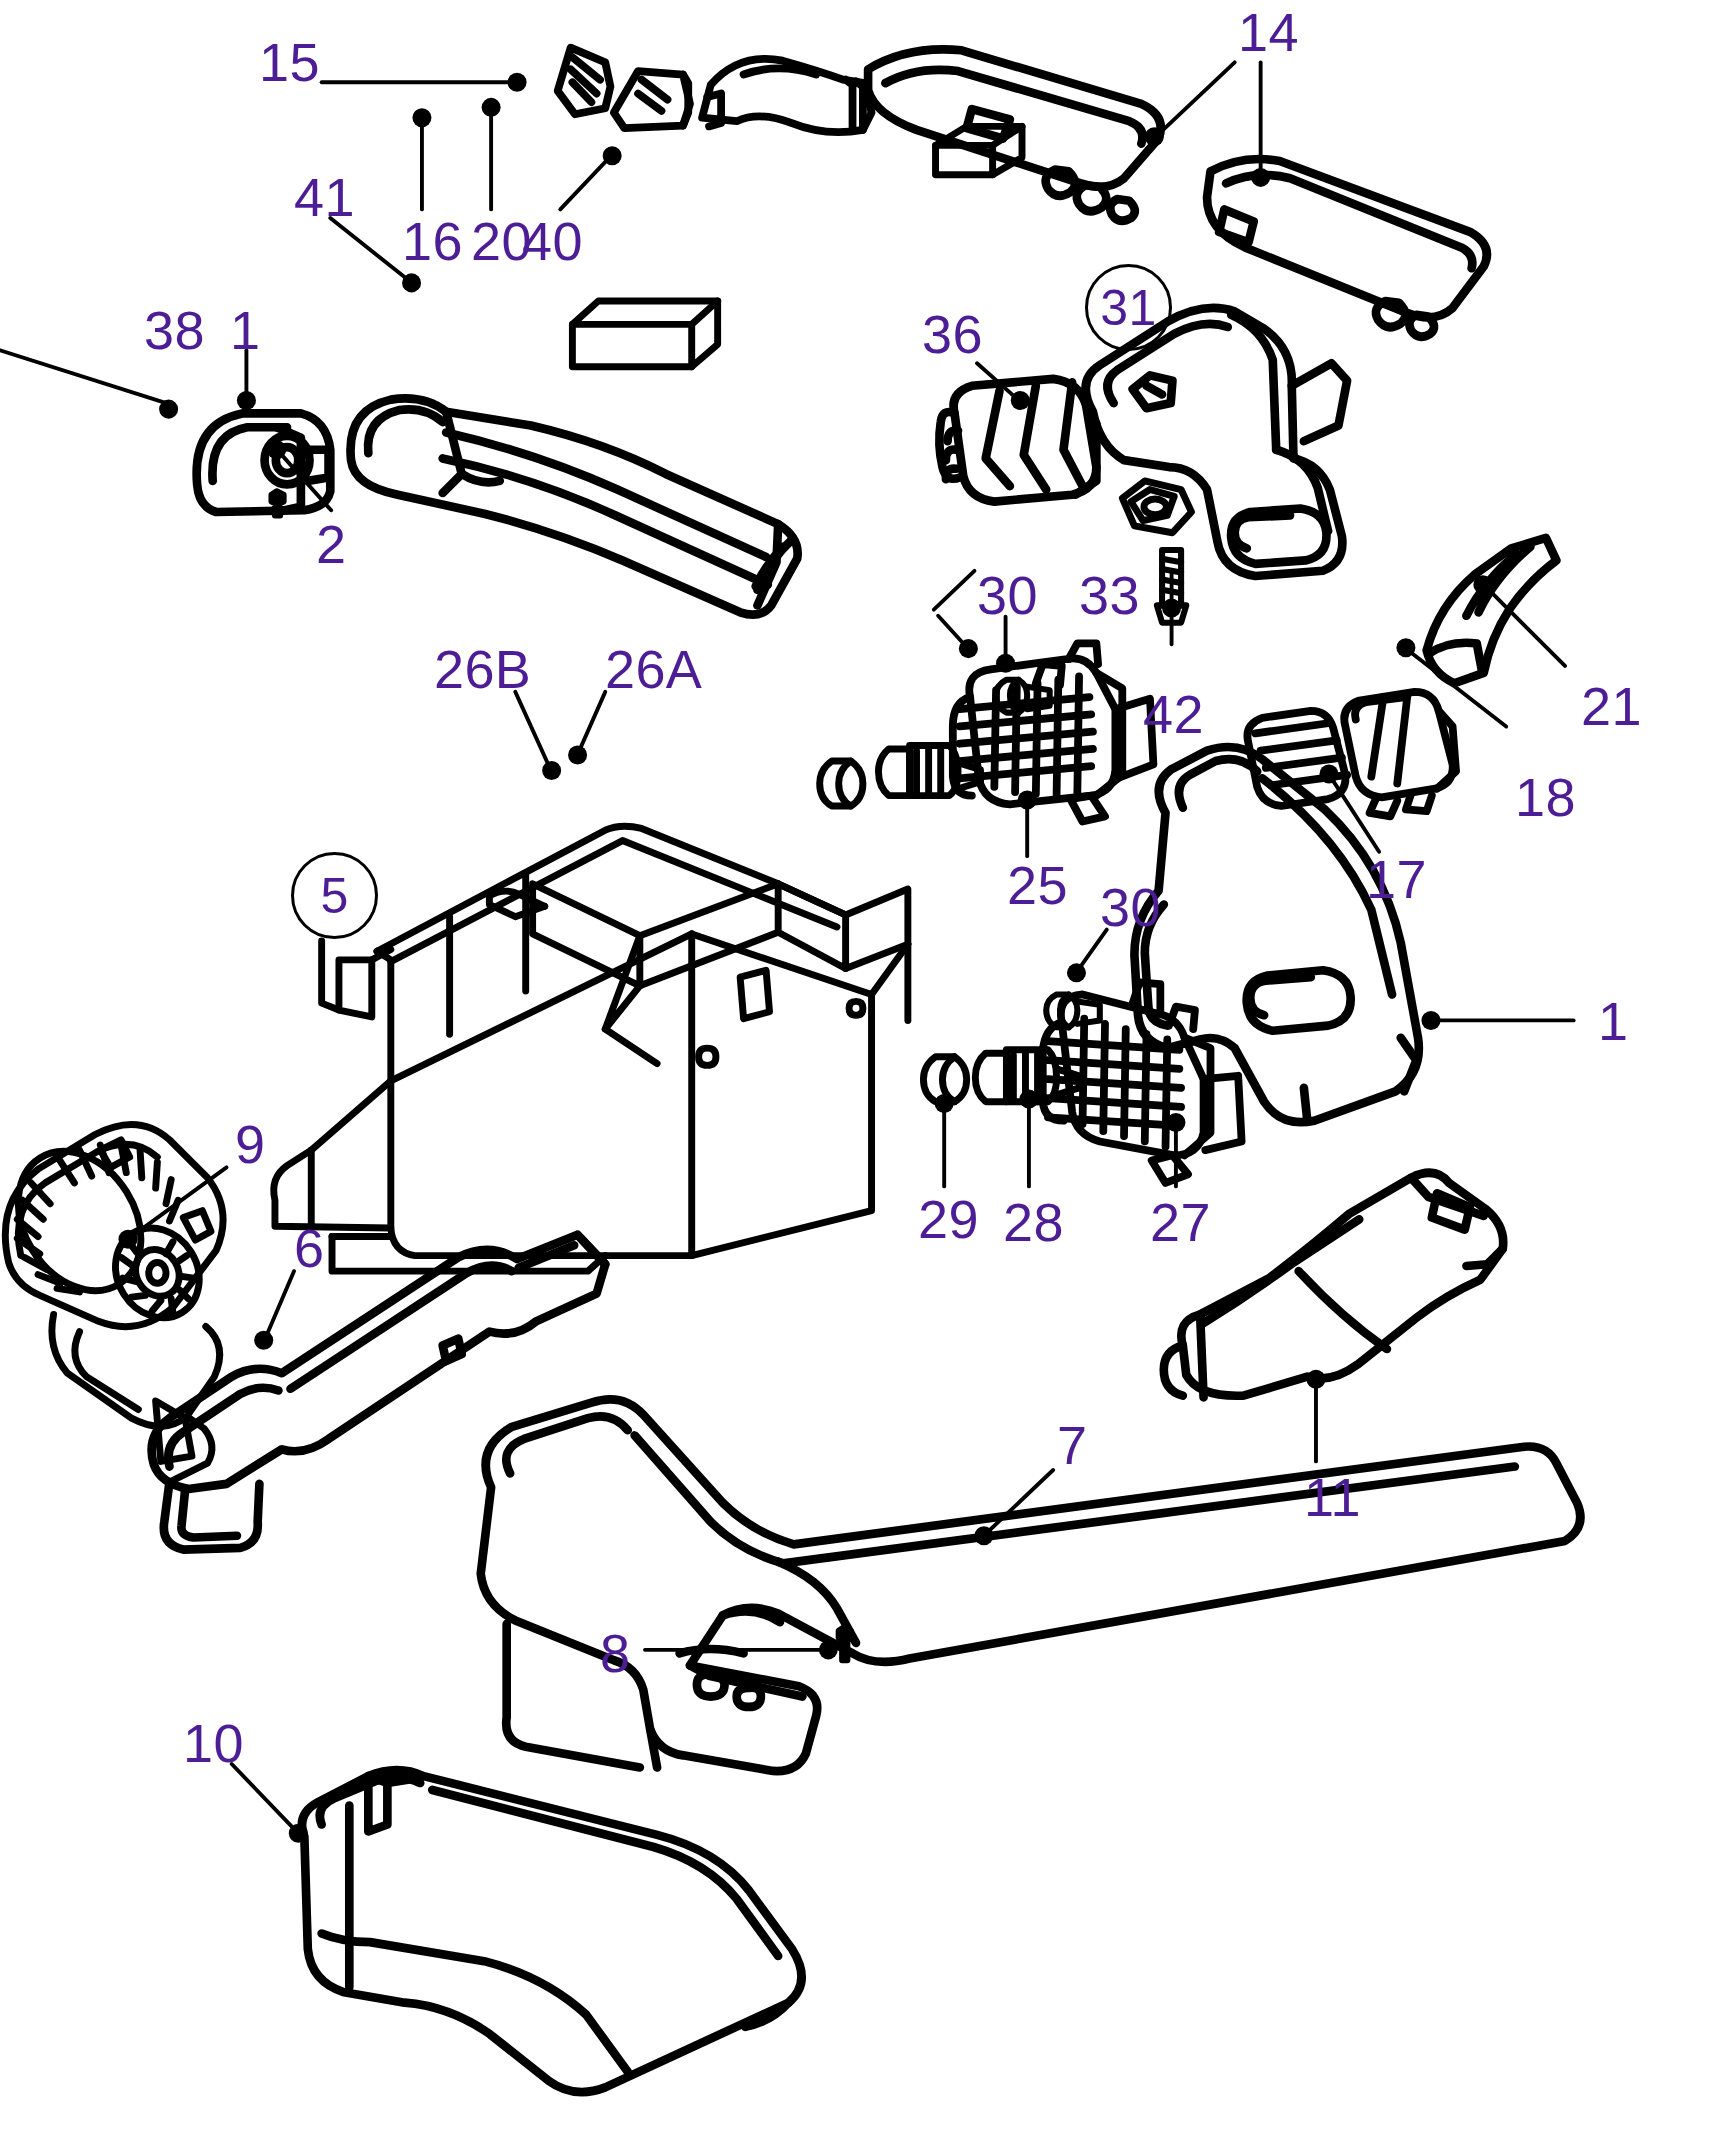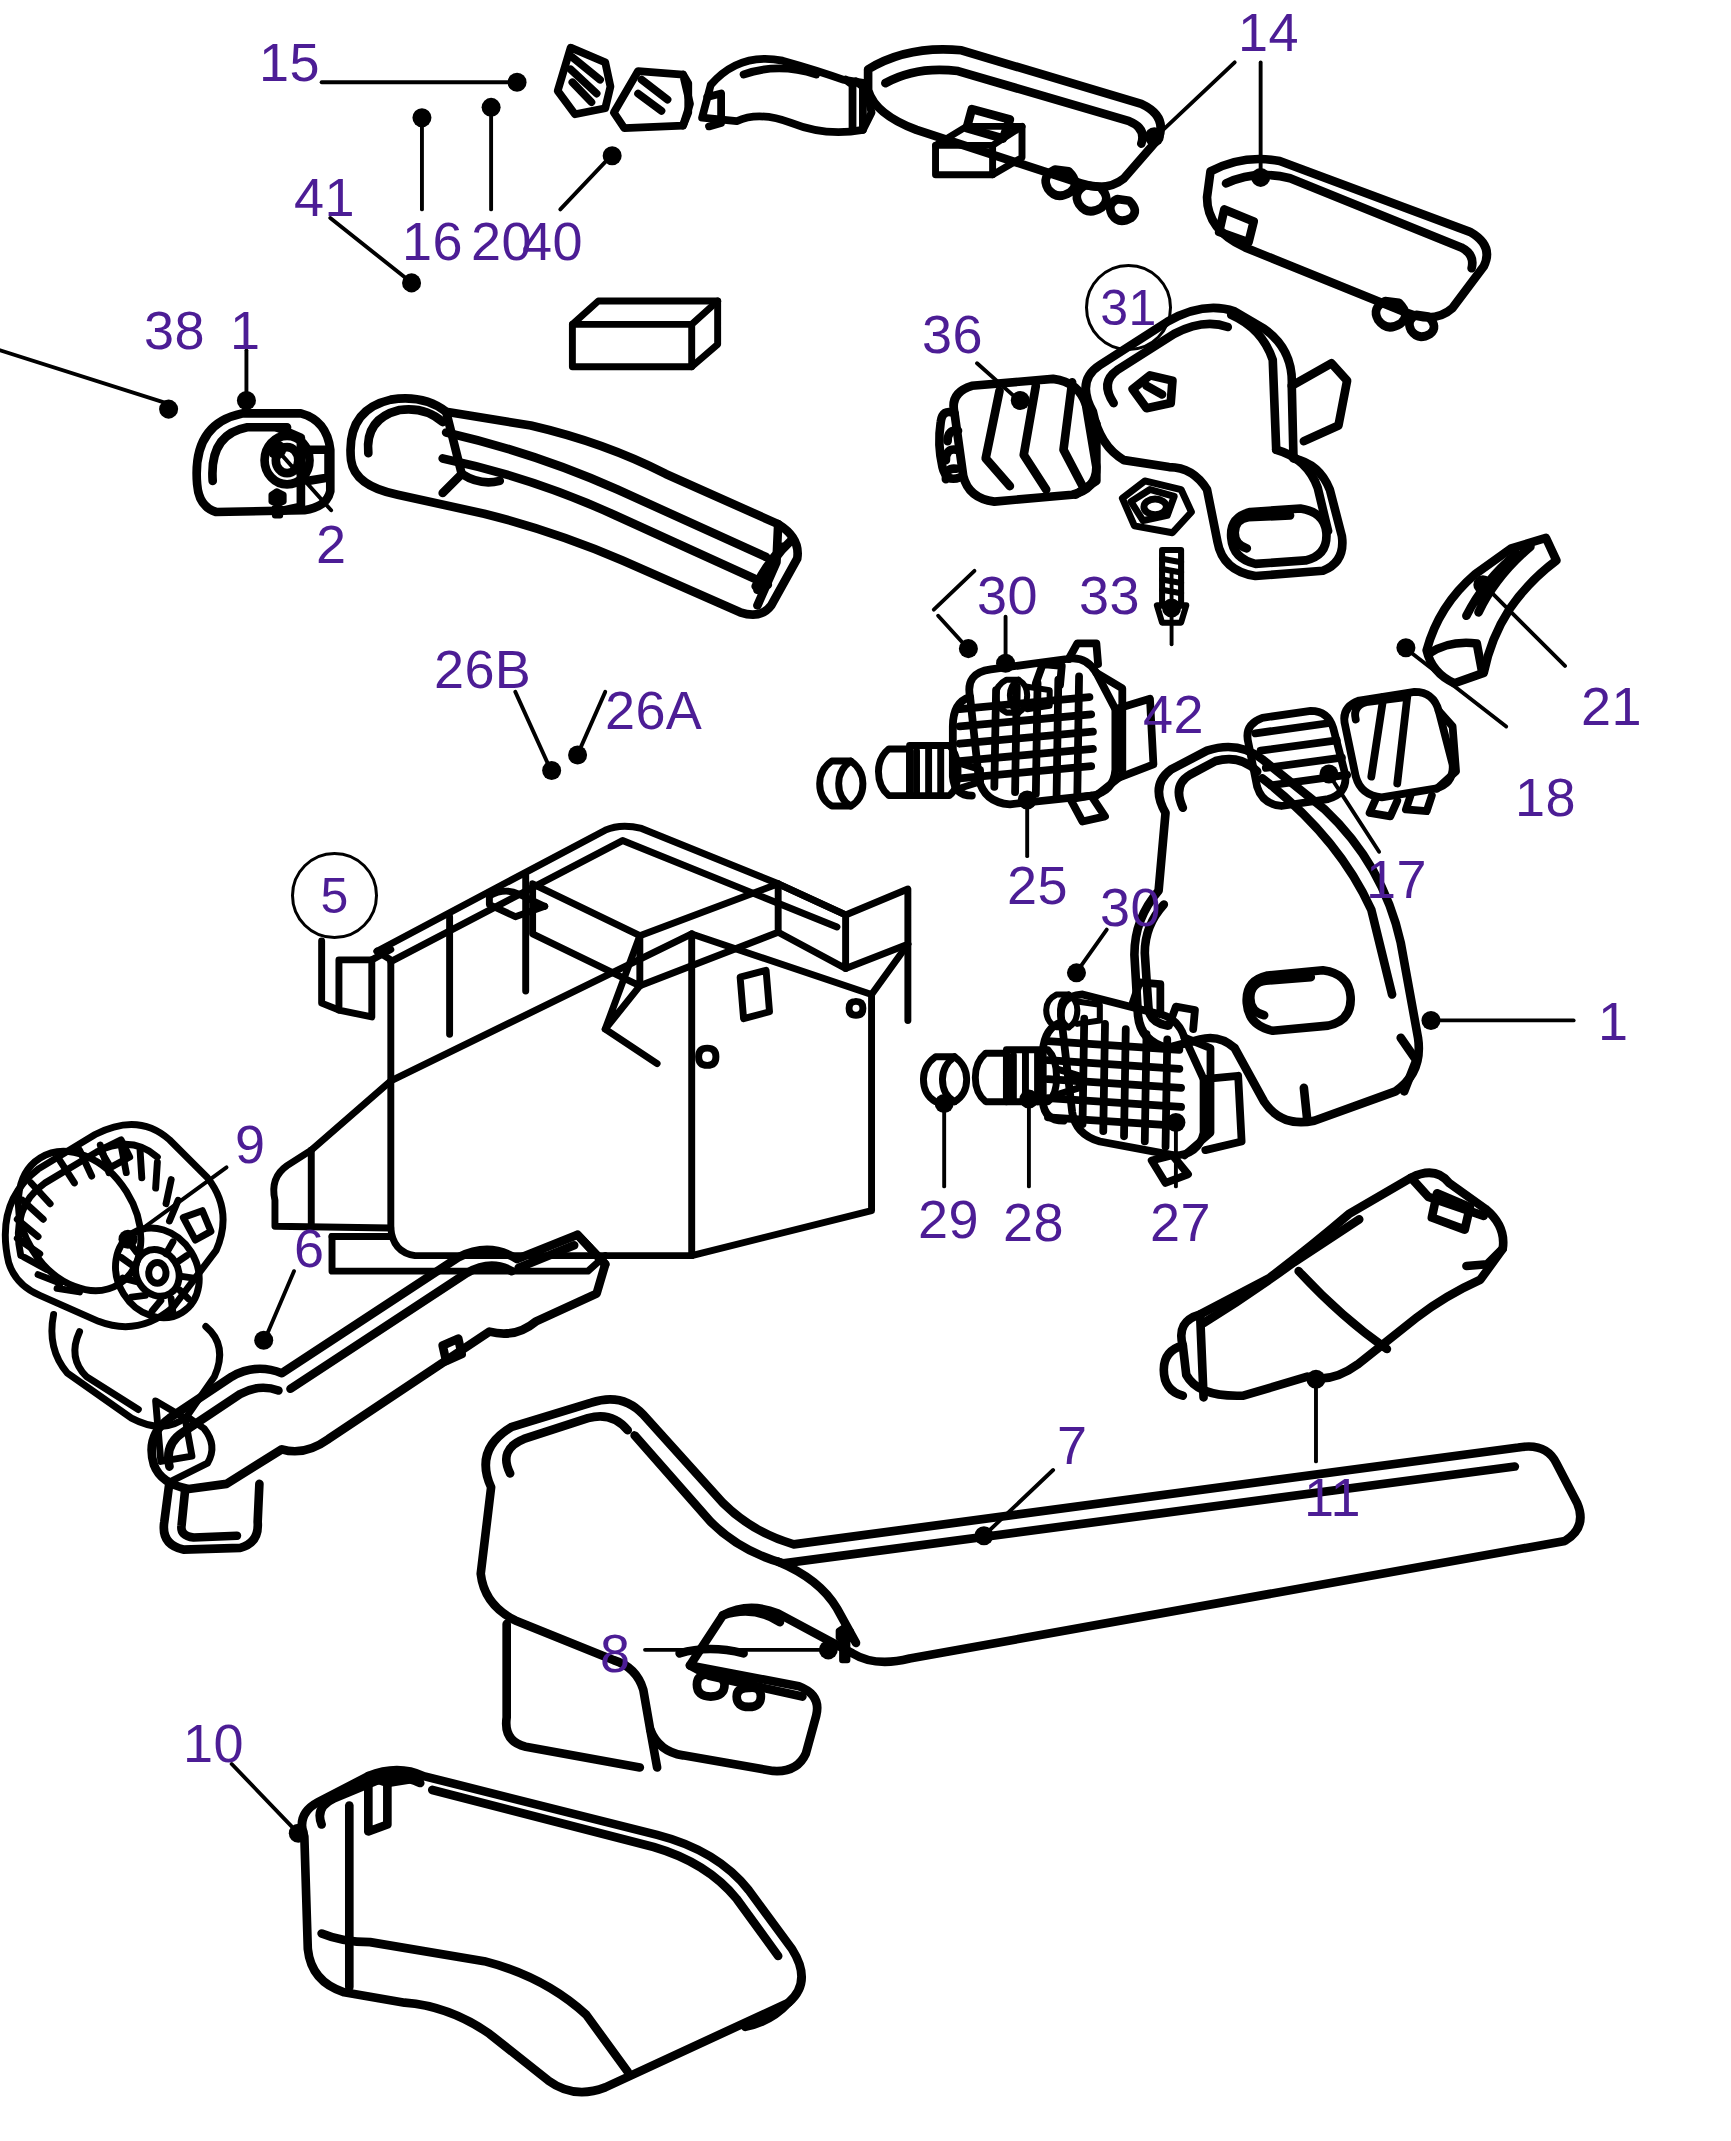--- a/index.html
+++ b/index.html
@@ -510,21 +510,21 @@
   <div class="callout circled" style="left:1085px;top:264px;">31</div>
   <div class="callout" style="left:922px;top:307px;">36</div>
   <div class="callout" style="left:144px;top:303px;">38</div>
   <div class="callout" style="left:230px;top:303px;">1</div>
   <div class="callout" style="left:316px;top:517px;">2</div>
   <div class="callout" style="left:977px;top:568px;">30</div>
   <div class="callout" style="left:1079px;top:568px;">33</div>
   <div class="callout" style="left:1143px;top:687px;">42</div>
   <div class="callout" style="left:1581px;top:679px;">21</div>
   <div class="callout" style="left:434px;top:642px;">26B</div>
-  <div class="callout" style="left:605px;top:642px;margin-top:41px;">26A</div>
+  <div class="callout" style="left:605px;top:642px;">26A</div>
   <div class="callout" style="left:1515px;top:770px;">18</div>
   <div class="callout" style="left:1007px;top:858px;">25</div>
   <div class="callout" style="left:1366px;top:852px;">17</div>
   <div class="callout circled" style="left:291px;top:852px;">5</div>
   <div class="callout" style="left:1100px;top:880px;">30</div>
   <div class="callout" style="left:1598px;top:994px;">1</div>
   <div class="callout" style="left:235px;top:1117px;">9</div>
   <div class="callout" style="left:294px;top:1221px;">6</div>
   <div class="callout" style="left:918px;top:1146px;margin-top:46px;">29</div>
   <div class="callout" style="left:1003px;top:1195px;">28</div>

